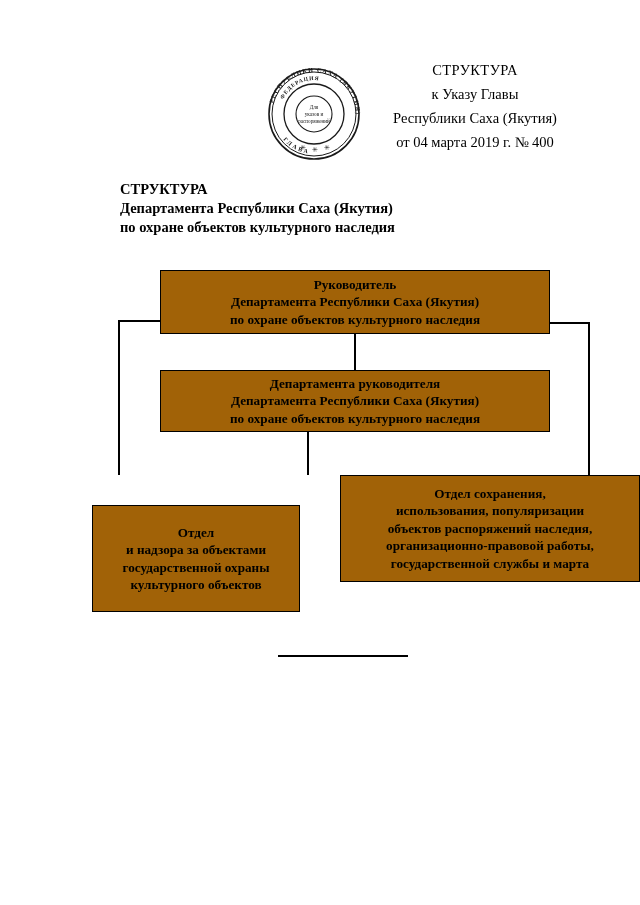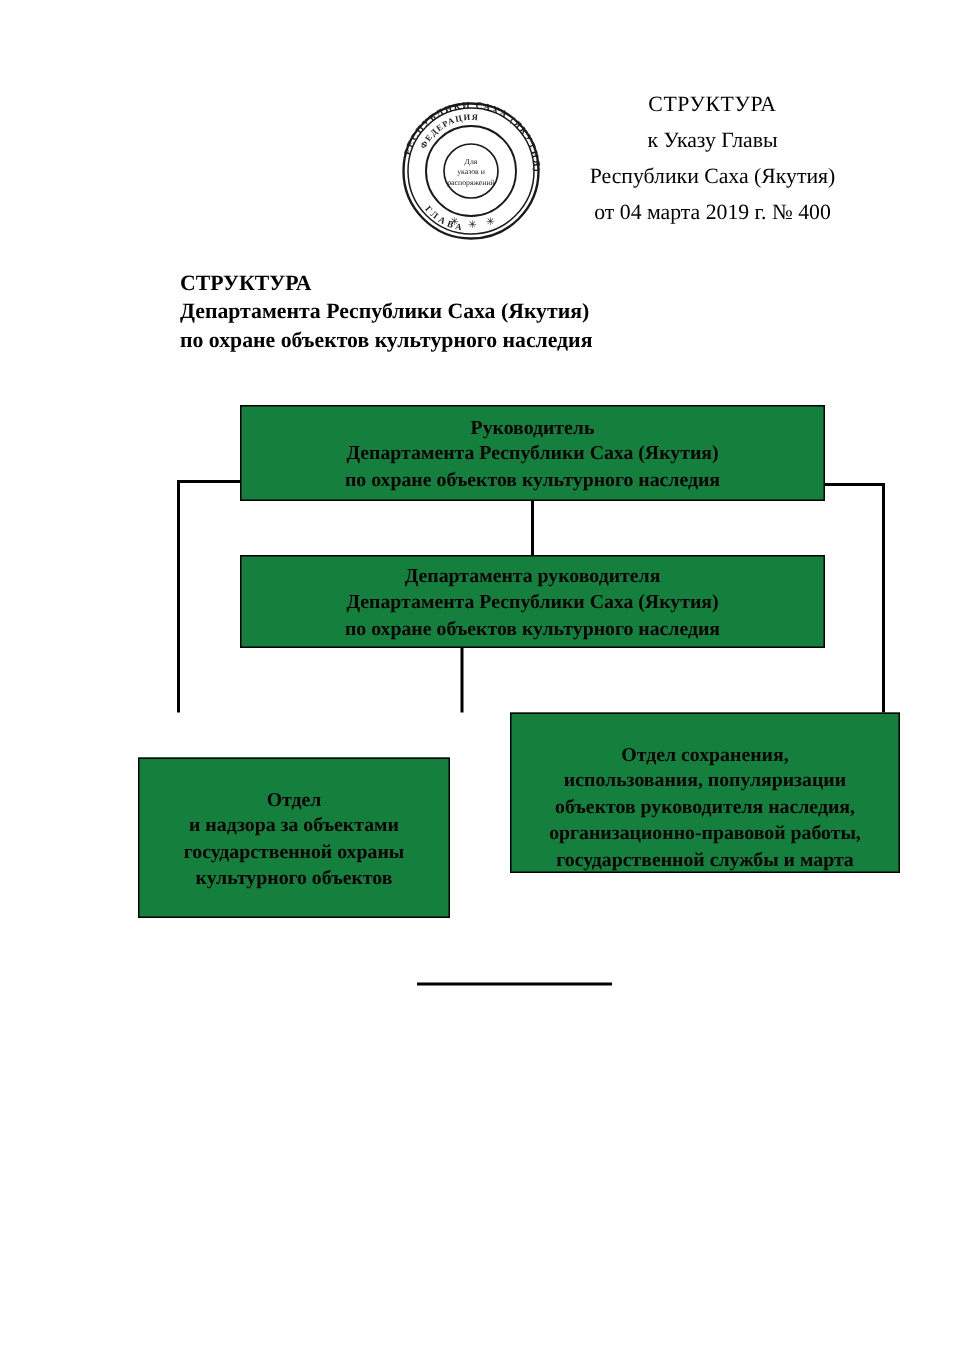--- a/index.html
+++ b/index.html
@@ -55,37 +55,37 @@
   }
   .doc-title .t-line { display: block; white-space: nowrap; }
 
   
   .chart { position: absolute; left: 0; top: 0; width: 640px; height: 905px; }
 
   .node {
     position: absolute;
     box-sizing: border-box;
     border: 1.5px solid #000000;
-    background: #15803d;
+    background: #a16207;
     display: flex;
     align-items: center;
     justify-content: center;
     text-align: center;
     font-weight: bold;
     font-size: 13.2px;
     line-height: 17.5px;
     z-index: 2;
   }
   .node .n-inner { width: 100%; padding: 0 6px; box-sizing: border-box; }
   .node .n-line { display: block; white-space: nowrap; }
 
   #node-head  { left: 160px; top: 270px; width: 390px; height: 64px; }
   #node-deputy{ left: 160px; top: 370px; width: 390px; height: 62px; }
   #node-dept1 { left: 92px;  top: 493px; width: 208px; height: 107px; margin-top: 12px; }
-  #node-dept2 { left: 340px; top: 475px; width: 260px; height: 107px; align-items: flex-end; }
+  #node-dept2 { left: 340px; top: 475px; width: 300px; height: 107px; }
 
   .conn {
     position: absolute;
     background: #000000;
     z-index: 1;
   }
   .conn.v { width: 1.6px; }
   .conn.h { height: 1.6px; }
 
   
@@ -190,21 +190,21 @@
         <span class="n-line">и надзора за объектами</span>
         <span class="n-line">государственной охраны</span>
         <span class="n-line">культурного объектов</span>
       </div>
     </div>
 
     <div class="node" id="node-dept2">
       <div class="n-inner">
         <span class="n-line">Отдел сохранения,</span>
         <span class="n-line">использования, популяризации</span>
-        <span class="n-line">объектов руководителя наследия,</span>
+        <span class="n-line">объектов распоряжений наследия,</span>
         <span class="n-line">организационно-правовой работы,</span>
         <span class="n-line">государственной службы и марта</span>
       </div>
     </div>
 
   </div>
 
   <div class="bottom-rule"></div>
 
 </div>

